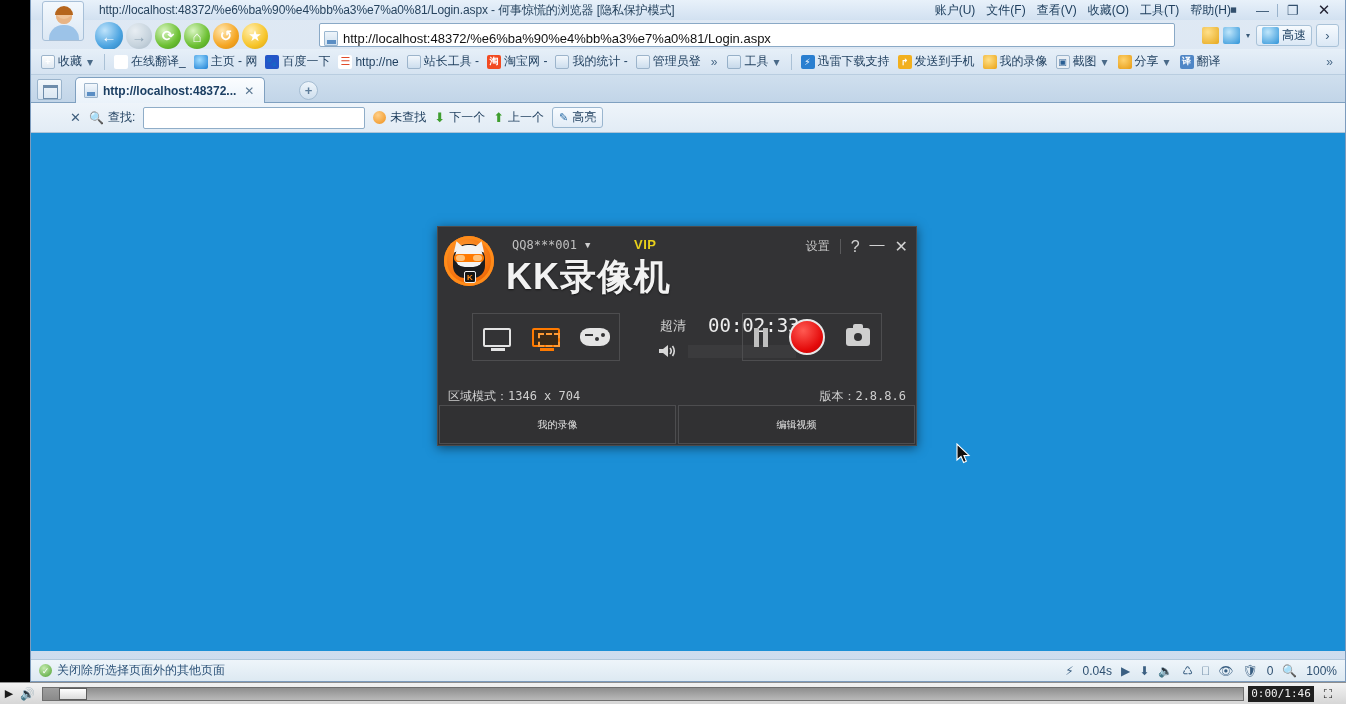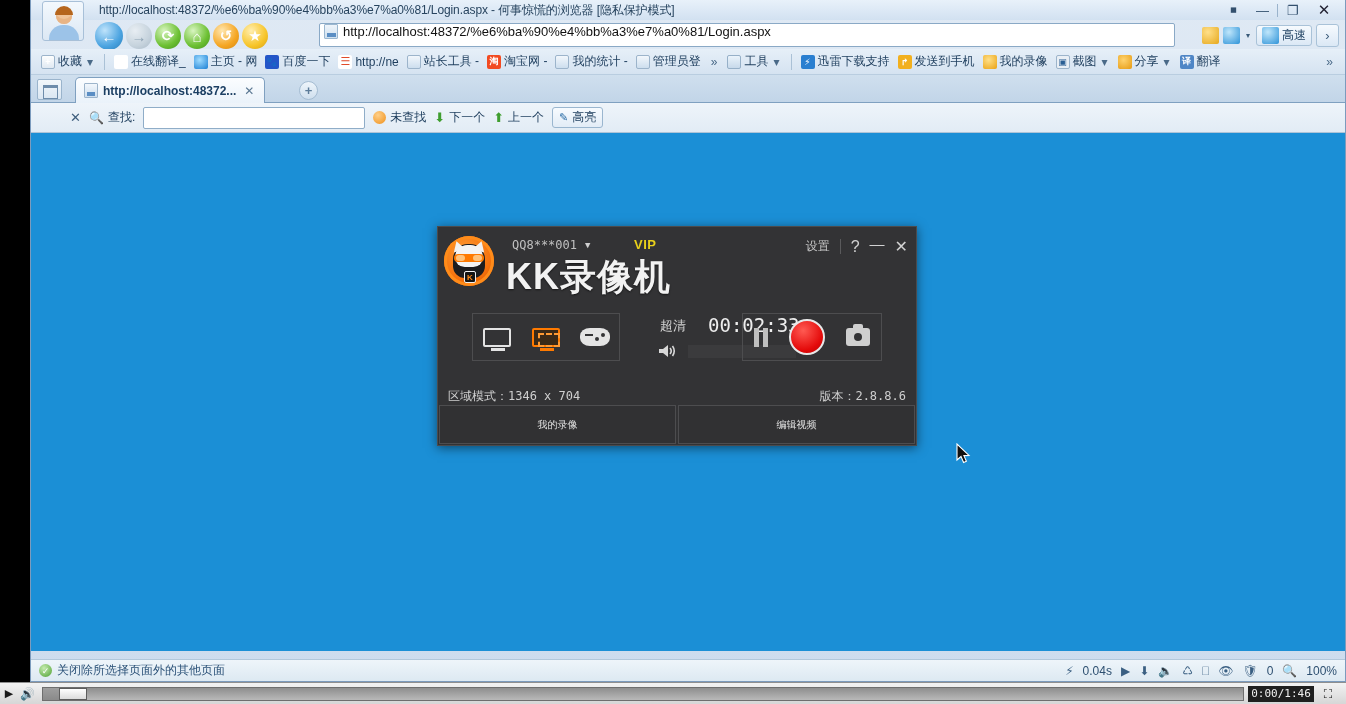--- a/index.html
+++ b/index.html
@@ -95,21 +95,21 @@
   .rbtn.back  { background: radial-gradient(circle at 35% 30%, #bfe3fb, #4aa3e0 60%, #2a7cb8); width:28px;height:28px; }
   .rbtn.fwd   { background: radial-gradient(circle at 35% 30%, #e8eef3, #c6d3dd 60%, #a8b8c6); color:#8fa3b4; width:26px;height:26px;}
   .rbtn.reload{ background: radial-gradient(circle at 35% 30%, #d8f5c0, #6cc032 60%, #44911c); }
   .rbtn.home  { background: radial-gradient(circle at 35% 30%, #d8f5c0, #6cc032 60%, #44911c); }
   .rbtn.hist  { background: radial-gradient(circle at 35% 30%, #ffe7b0, #f5a623 60%, #d48610); }
   .rbtn.fav   { background: radial-gradient(circle at 35% 30%, #ffeeb0, #f7c52a 60%, #d69f10); }
 
   .addrbar {
     position: absolute; left: 288px; top: 3px; right: 170px; height: 24px;
     background: #fff; border: 1px solid #8aa9c6; border-radius: 2px;
-    display: flex; align-items: flex-start; padding: 0 4px;
+    display: flex; align-items: flex-end; padding: 0 4px;
   }
   .addr-ico {
     width: 14px; height: 15px; margin-right: 5px;
     background: linear-gradient(#eef4fa, #cfe0ef);
     border: 1px solid #9bb7d0; border-radius: 1px; flex: none;
     position: relative;
   }
   .addr-ico::after {
     content: ""; position: absolute; left: 2px; top: 8px; width: 9px; height: 4px;
     background: #5b8ec4;
@@ -526,20 +526,28 @@
 
 <div id="screen">
 
   <div class="gutter"></div>
   <div class="bottom-black"></div>
 
   <div id="browser">
 
     <div class="titlebar">
       <div class="title-url">http://localhost:48372/%e6%ba%90%e4%bb%a3%e7%a0%81/Login.aspx - 何事惊慌的浏览器 [隐私保护模式]</div>
+      <div class="menu-right">
+        <span>账户(U)</span>
+        <span>文件(F)</span>
+        <span>查看(V)</span>
+        <span>收藏(O)</span>
+        <span>工具(T)</span>
+        <span>帮助(H)</span>
+      </div>
       <div class="win-btns">
         <div class="win-btn">⏹</div>
         <div class="win-btn">—</div>
         <div class="win-sep"></div>
         <div class="win-btn">❐</div>
         <div class="win-btn close">✕</div>
       </div>
     </div>
 
     <div class="navrow">

